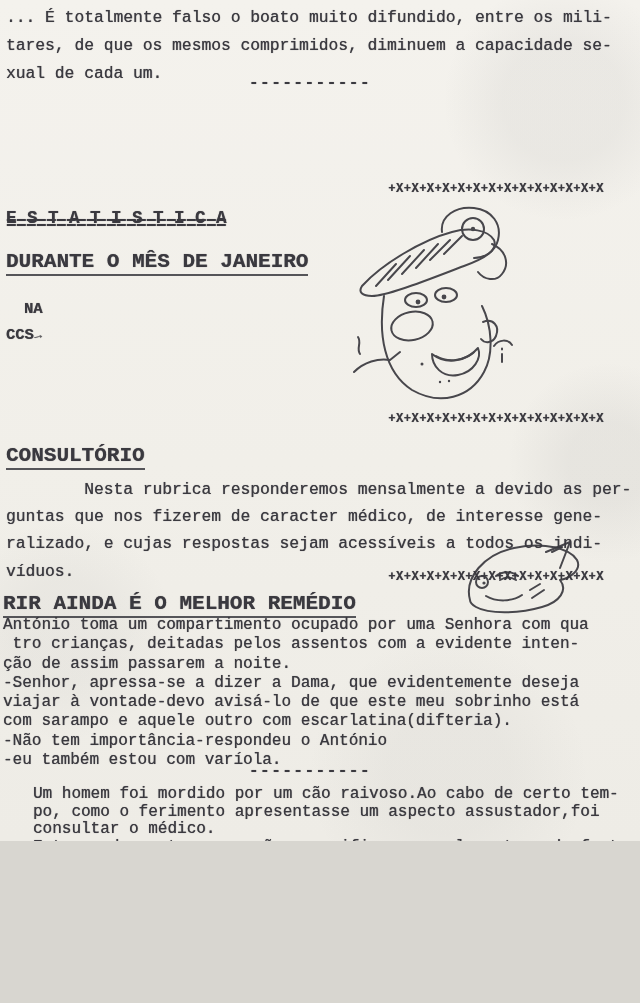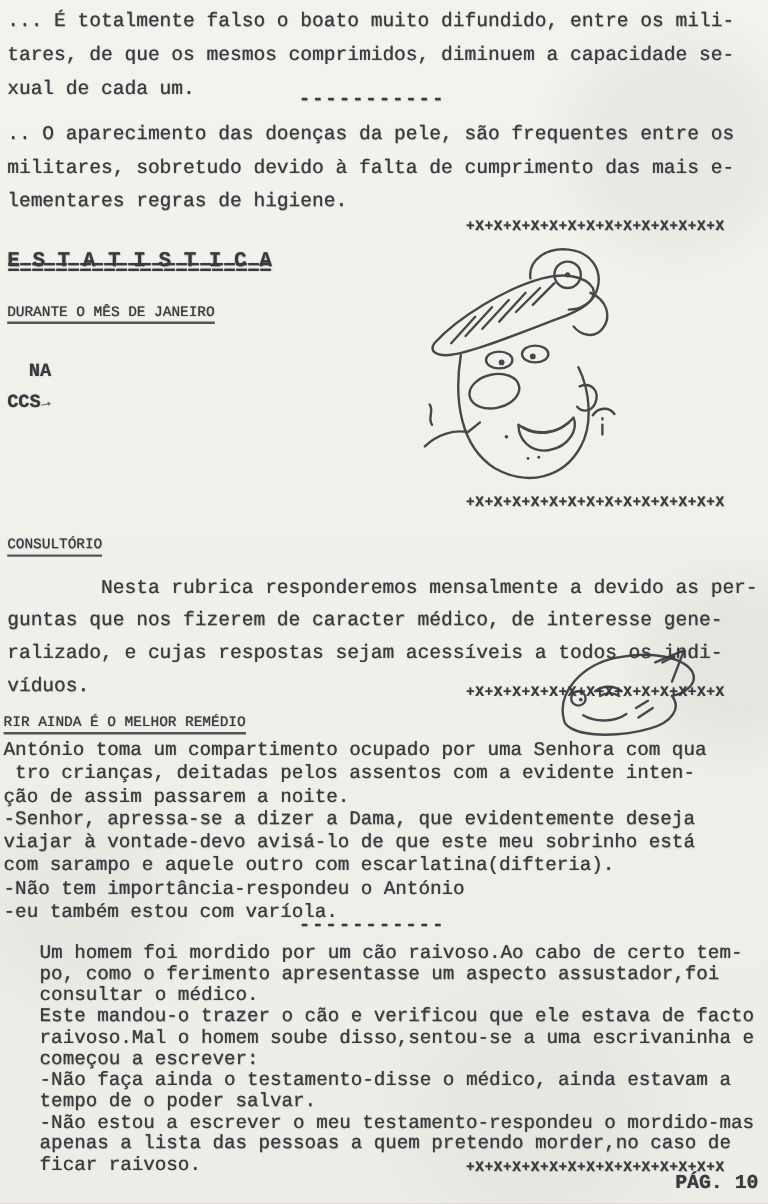--- a/index.html
+++ b/index.html
@@ -1,35 +1,35 @@
 <!DOCTYPE html>
 <html><head>
 <meta charset="utf-8">
 <style>
   html,body{margin:0;padding:0;background:#d8d6d0;}
   .page{
-    position:relative;width:640px;height:1003px;margin:0 auto;overflow:hidden;
+    position:relative;width:640px;height:841px;margin:0 auto;overflow:hidden;
     background:
       radial-gradient(circle at 88% 12%, rgba(110,110,112,0.07) 0 60px, transparent 120px),
       radial-gradient(circle at 95% 55%, rgba(110,110,112,0.08) 0 40px, transparent 100px),
       radial-gradient(circle at 70% 92%, rgba(110,110,112,0.05) 0 60px, transparent 140px),
       radial-gradient(circle at 10% 75%, rgba(110,110,112,0.05) 0 50px, transparent 110px),
       linear-gradient(180deg,#f4f2ed 0%,#f1efe9 55%,#eeece6 100%);
     font-family:"Liberation Mono","DejaVu Sans Mono",monospace;
     color:#3a393f;
   }
   .tw{ text-shadow:0 0 0.8px rgba(58,57,63,0.65), 0.4px 0.4px 0.6px rgba(58,57,63,0.35); }
   .abs{position:absolute;}
   .para{white-space:pre;font-size:16.3px;line-height:28px;z-index:2;}
   .tight{line-height:19.3px;font-size:16.0px;}
   .tight2{line-height:17.7px;font-size:16.0px;}
   .list{white-space:pre;font-size:16.3px;line-height:27.4px;z-index:2;}
   .sep{width:600px;text-align:right;font-size:12px;letter-spacing:0.5px;font-weight:bold;z-index:2;}
   .divider{width:580px;text-align:center;font-size:16px;font-weight:bold;letter-spacing:1.5px;z-index:2;}
-  .heading{font-size:12px;font-weight:normal;display:inline-block;z-index:2;white-space:pre;}
+  .heading{font-size:21px;font-weight:bold;display:inline-block;z-index:2;white-space:pre;}
   .u{border-bottom:2px solid rgba(58,57,63,0.85);padding-bottom:1px;}
   .esta-wrap{z-index:2;}
   .esta-title{font-size:17.5px;font-weight:bold;white-space:pre;}
   .esta-ul{font-size:17.5px;font-weight:bold;margin-top:-14px;letter-spacing:-0.5px;white-space:pre;}
   .margin-note{font-size:15.5px;font-weight:bold;z-index:2;}
   .arrow{display:inline-block;transform:rotate(-12deg);font-size:13px;opacity:0.85;}
   .pagenum{font-size:16.5px;font-weight:bold;z-index:2;}
   .drawing{z-index:1;opacity:0.92;}
   svg .ink{stroke:#3a393f;fill:none;stroke-width:2;stroke-linecap:round;stroke-linejoin:round;}
   svg .fillink{fill:#3a393f;stroke:none;}
@@ -38,23 +38,20 @@
 <body>
 
 <div class="page">
 
   <div class="abs para tw" style="top:4px;left:6px;">... É totalmente falso o boato muito difundido, entre os mili-
 tares, de que os mesmos comprimidos, diminuem a capacidade se-
 xual de cada um.</div>
 
   <div class="abs divider tw" style="top:74px;left:20px;">-----------</div>
 
-  <div class="abs para tw" style="top:98px;left:6px;">.. O aparecimento das doenças da pele, são frequentes entre os
-militares, sobretudo devido à falta de cumprimento das mais e-
-lementares regras de higiene.</div>
 
   <div class="abs sep tw" style="top:182px;left:4px;">+X+X+X+X+X+X+X+X+X+X+X+X+X+X</div>
 
   <div class="abs esta-wrap" style="top:208px;left:6px;">
     <div class="esta-title tw">E S T A T I S T I C A</div>
     <div class="esta-ul tw">======================</div>
   </div>
 
   <div class="abs" style="top:250px;left:6px;z-index:2;">
     <span class="heading u tw">DURANTE O MÊS DE JANEIRO</span>

